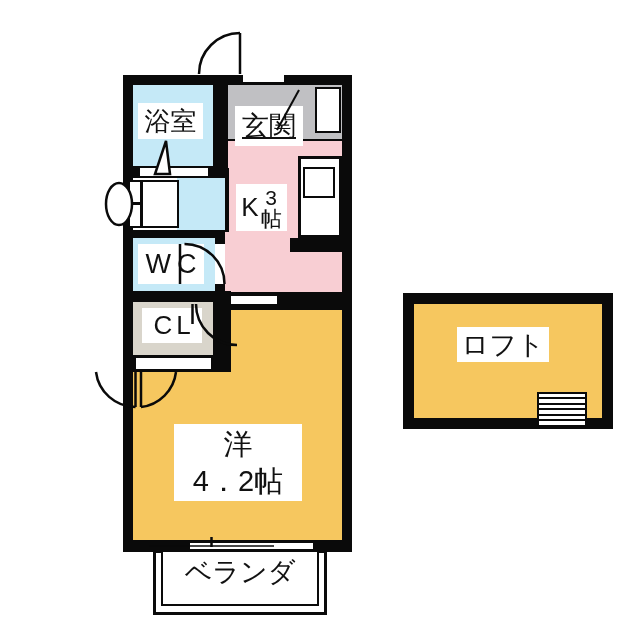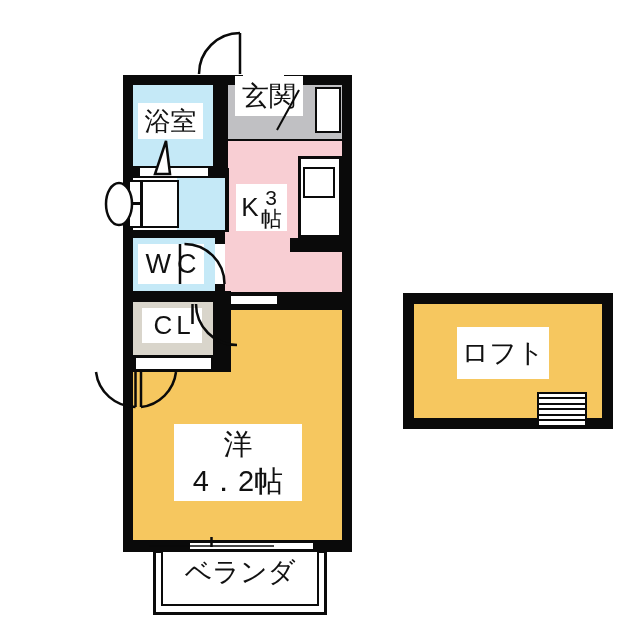--- a/index.html
+++ b/index.html
@@ -58,28 +58,28 @@
   <div class="f fixture" style="left:263px;top:167px;width:32px;height:31px;"></div>
   <div class="f fixture" style="left:88px;top:180px;width:14px;height:24px;border-width:2px;"></div>
   <div class="f fixture" style="left:88px;top:203px;width:14px;height:25px;border-width:2px;"></div>
   <div class="f fixture" style="left:101px;top:180px;width:38px;height:48px;border-width:2px;"></div>
   <div class="f fixture" style="left:148px;top:541px;width:127px;height:10px;border-width:2px;"></div>
 
   <div class="f wall" style="left:363px;top:293px;width:210px;height:136px;"></div>
   <div class="f" style="left:374px;top:304px;width:188px;height:114px;background:var(--orange);"></div>
   <div class="f" style="left:497px;top:392px;width:50px;height:37px;border:2.5px solid var(--wall);
               background:repeating-linear-gradient(to bottom,#ffffff 0 3.5px,var(--wall) 3.5px 5.5px);"></div>
-  <div class="f label" style="left:417px;top:327px;width:92px;height:52px;font-size:27px;">
+  <div class="f label" style="left:417px;top:327px;width:92px;height:35px;font-size:27px;">
     <span>ロフト</span>
   </div>
 
   <div class="f label" style="left:98px;top:103px;width:65px;height:36px;font-size:26px;">
     <span>浴室</span>
   </div>
-  <div class="f label" style="left:195px;top:76px;width:68px;height:40px;font-size:27px;">
+  <div class="f label" style="left:195px;top:106px;width:68px;height:40px;font-size:27px;text-decoration:underline;">
     <span>玄関</span>
   </div>
   <div class="f label" style="left:196px;top:184px;width:51px;height:47px;font-size:26px;gap:2px;">
     <span>K</span>
     <span class="kcol" style="font-size:21px;">
       <span>3</span>
       <span>帖</span>
     </span>
   </div>
   <div class="f label" style="left:102px;top:308px;width:60px;height:35px;font-size:26px;letter-spacing:4px;padding-left:4px;">

